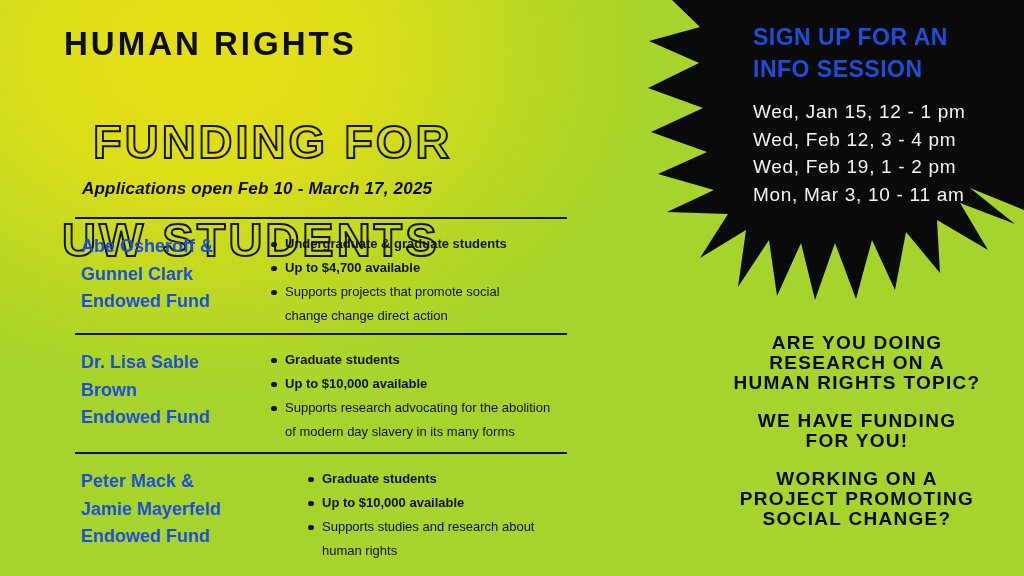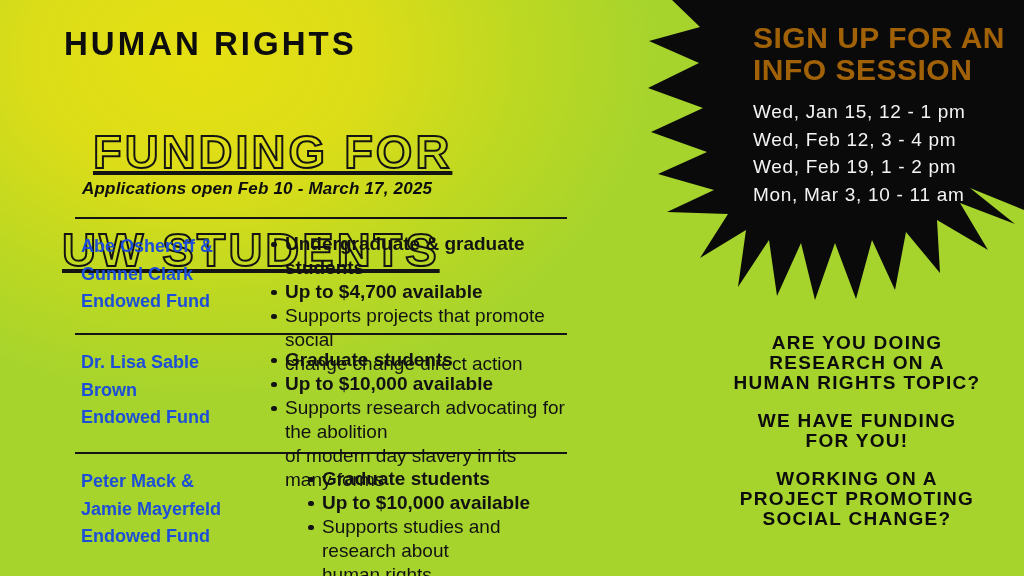--- a/index.html
+++ b/index.html
@@ -15,26 +15,25 @@
         #e6e013 0%, #dcdd18 30%, #bcd822 58%, #a6d42d 82%, #a6d42d 100%);
   }
 
   
   .title-black {
     position: absolute; left: 64px; top: 25px;
     font-size: 33px; font-weight: 800; letter-spacing: 3px;
     color: #0d0d0d; white-space: pre-line;
   }
   .title-outline {
-    position: absolute; left: 62px; top: 78px;
+    position: absolute; left: 62px; top: 68px;
     font-size: 47px; font-weight: 800; letter-spacing: 3px;
     line-height: 49px; color: transparent;
     -webkit-text-stroke: 2px #141414;
     white-space: pre-line;
-    text-decoration: underline;
   }
   .title-outline .line1 { margin-left: 31px; }
   .subtitle {
     position: absolute; left: 82px; top: 179px;
     font-size: 17px; font-weight: 700; font-style: italic;
     letter-spacing: 0.2px; color: #0d0d0d;
   }
 
   .funds {
     position: absolute; left: 75px; top: 217px; width: 492px;
@@ -49,35 +48,35 @@
   .fund-row.r3 { height: 124px; gap: 37px; }
   .fund-name {
     width: 189px; flex: 0 0 189px;
     font-size: 18px; font-weight: 700; line-height: 27.5px;
     padding-top: 3px; white-space: pre-line; color: #1d4ed8;
   }
   .fund-bullets { flex: 1 1 auto; padding-top: 2px; }
   .fund-bullets li {
     list-style: none; position: relative;
     padding-left: 15px;
-    font-size: 19px; line-height: 24px;
+    font-size: 13px; line-height: 24px;
     white-space: pre-line; color: #121212;
   }
   .fund-bullets li::before {
     content: ""; position: absolute; left: 1px; top: 9.5px;
     width: 5.5px; height: 5.5px; border-radius: 50%; background: #121212;
   }
   .fund-bullets li.bold { font-weight: 700; }
 
   
   .burst-svg { position: absolute; left: 0; top: 0; pointer-events: none; }
   .burst-heading {
     position: absolute; left: 753px; top: 22px;
-    font-size: 30px; font-weight: 800; letter-spacing: 0.5px;
-    line-height: 31.5px; color: #a16207; white-space: pre-line;
+    font-size: 23px; font-weight: 800; letter-spacing: 0.5px;
+    line-height: 31.5px; color: #1d4ed8; white-space: pre-line;
   }
   .burst-dates {
     position: absolute; left: 753px; top: 98px;
     font-size: 19px; font-weight: 400; letter-spacing: 0.7px;
     line-height: 27.5px; color: #f4f4f4; white-space: pre-line;
   }
 
   
   .callout {
     position: absolute; left: 697px; top: 333px; width: 320px;

